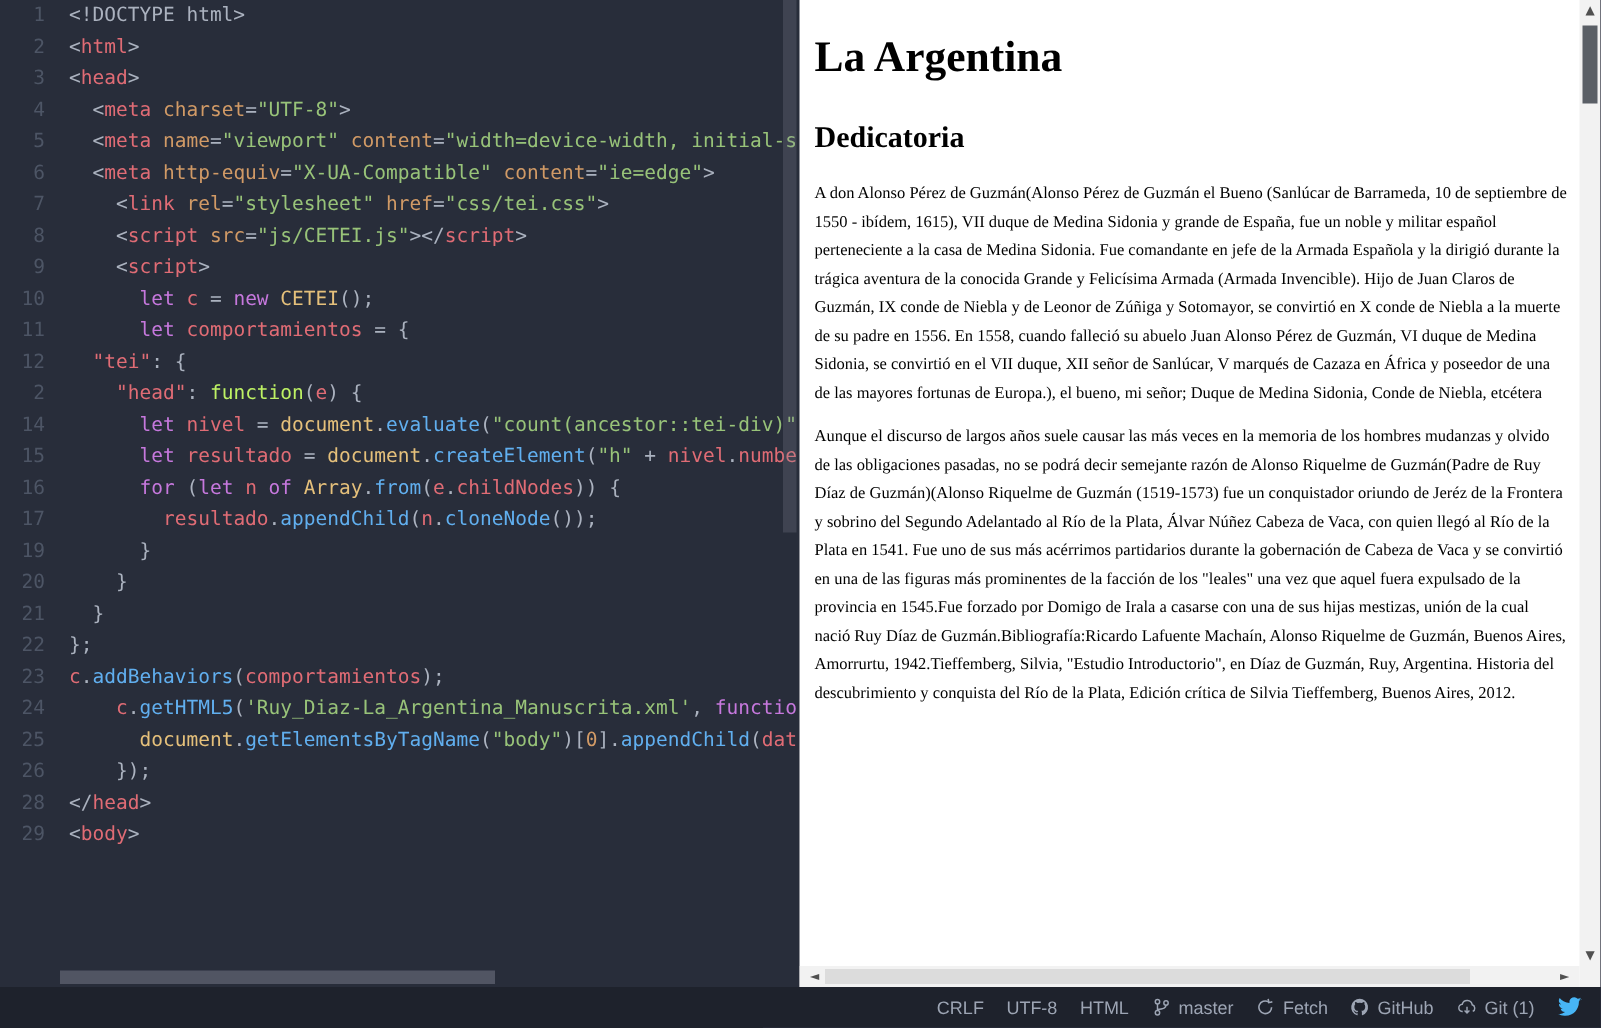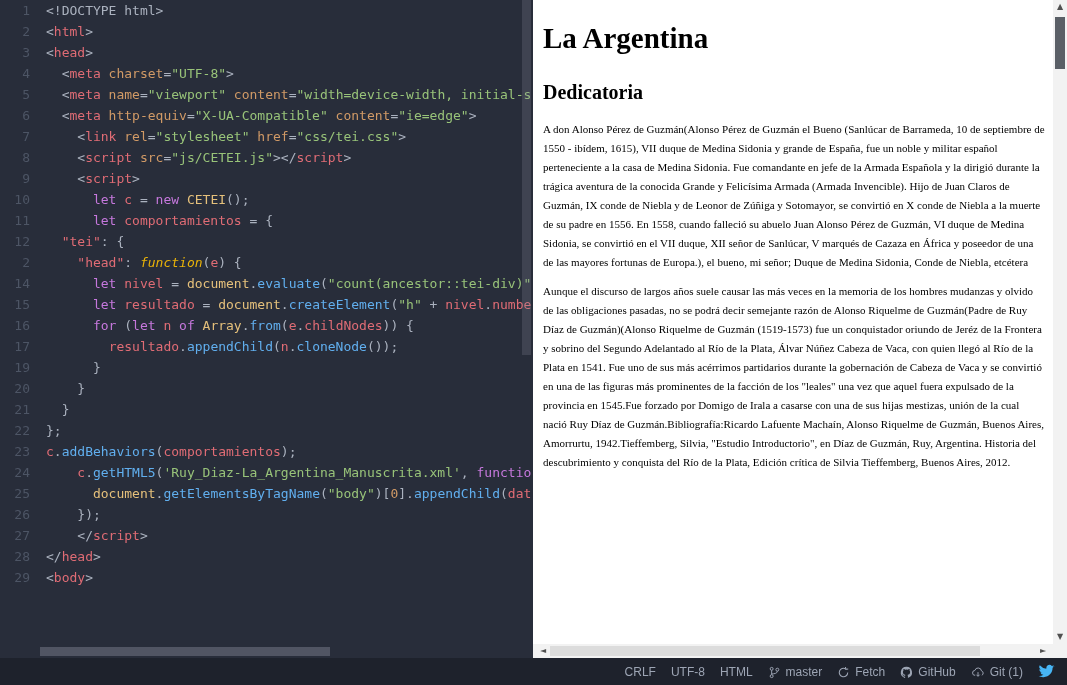--- a/index.html
+++ b/index.html
@@ -37,21 +37,21 @@
 
   .v-sb { position:absolute; top:0; right:0; width:14px; bottom:14px; background:#f2f2f2; display:flex; flex-direction:column; justify-content:space-between; align-items:center; }
   .h-sb { position:absolute; left:0; right:14px; bottom:0; height:14px; background:#f2f2f2; display:flex; justify-content:space-between; align-items:center; padding:0 3px; }
   .sb-corner { position:absolute; right:0; bottom:0; width:14px; height:14px; background:#f2f2f2; }
   .sb-arrow { font-size:8px; color:#505050; line-height:14px; width:14px; text-align:center; cursor:pointer; font-family:"DejaVu Sans", sans-serif; }
   .v-thumb { position:absolute; top:17px; left:2px; width:10px; height:52px; background:#5a5f66; }
   .h-thumb { position:absolute; left:17px; top:2px; height:10px; width:430px; background:#dcdcdc; }
 
   
   .statusbar { height:27px; flex:none; background:#1e222c; display:flex; align-items:center; justify-content:flex-end; gap:15px; padding:0 12px; font-size:12px; color:#9da5b4; }
-  .sb-item { display:flex; align-items:flex-end; gap:5px; cursor:pointer; white-space:nowrap; }
+  .sb-item { display:flex; align-items:flex-start; gap:5px; cursor:pointer; white-space:nowrap; }
   .sb-item svg { display:block; }
 </style>
 </head>
 <body>
 
 <div class="app">
 
 
   <div class="main">
 
@@ -100,21 +100,21 @@
           <div class="code-line">
             <span class="ln">11</span>
             <span class="lt"><span style="color: rgb(171, 178, 191);">      </span><span style="color: rgb(198, 120, 221);">let</span><span style="color: rgb(171, 178, 191);"> </span><span style="color: rgb(224, 108, 117);">comportamientos</span><span style="color: rgb(171, 178, 191);"> = {</span></span>
           </div>
           <div class="code-line">
             <span class="ln">12</span>
             <span class="lt"><span style="color: rgb(171, 178, 191);">  </span><span style="color: rgb(224, 108, 117);">"tei"</span><span style="color: rgb(171, 178, 191);">: {</span></span>
           </div>
           <div class="code-line">
             <span class="ln">2</span>
-            <span class="lt"><span style="color: rgb(171, 178, 191);">    </span><span style="color: rgb(224, 108, 117);">"head"</span><span style="color: rgb(171, 178, 191);">: </span><span style="color: #eab308; font-style: italic;">function</span><span style="color: rgb(171, 178, 191);">(</span><span style="color: rgb(224, 108, 117);">e</span><span style="color: rgb(171, 178, 191);">) {</span></span>
+            <span class="lt"><span style="color: rgb(171, 178, 191);">    </span><span style="color: rgb(224, 108, 117);">"head"</span><span style="color: rgb(171, 178, 191);">: </span><span style="color: #bef264;">function</span><span style="color: rgb(171, 178, 191);">(</span><span style="color: rgb(224, 108, 117);">e</span><span style="color: rgb(171, 178, 191);">) {</span></span>
           </div>
           <div class="code-line">
             <span class="ln">14</span>
             <span class="lt"><span style="color: rgb(171, 178, 191);">      </span><span style="color: rgb(198, 120, 221);">let</span><span style="color: rgb(171, 178, 191);"> </span><span style="color: rgb(224, 108, 117);">nivel</span><span style="color: rgb(171, 178, 191);"> = </span><span style="color: rgb(229, 192, 123);">document</span><span style="color: rgb(171, 178, 191);">.</span><span style="color: rgb(97, 175, 239);">evaluate</span><span style="color: rgb(171, 178, 191);">(</span><span style="color: rgb(152, 195, 121);">"count(ancestor::tei-div)"</span></span>
           </div>
           <div class="code-line">
             <span class="ln">15</span>
             <span class="lt"><span style="color: rgb(171, 178, 191);">      </span><span style="color: rgb(198, 120, 221);">let</span><span style="color: rgb(171, 178, 191);"> </span><span style="color: rgb(224, 108, 117);">resultado</span><span style="color: rgb(171, 178, 191);"> = </span><span style="color: rgb(229, 192, 123);">document</span><span style="color: rgb(171, 178, 191);">.</span><span style="color: rgb(97, 175, 239);">createElement</span><span style="color: rgb(171, 178, 191);">(</span><span style="color: rgb(152, 195, 121);">"h"</span><span style="color: rgb(171, 178, 191);"> + </span><span style="color: rgb(224, 108, 117);">nivel</span><span style="color: rgb(171, 178, 191);">.</span><span style="color: rgb(224, 108, 117);">number</span></span>
           </div>
           <div class="code-line">
@@ -149,24 +149,20 @@
             <span class="ln">24</span>
             <span class="lt"><span style="color: rgb(171, 178, 191);">    </span><span style="color: rgb(224, 108, 117);">c</span><span style="color: rgb(171, 178, 191);">.</span><span style="color: rgb(97, 175, 239);">getHTML5</span><span style="color: rgb(171, 178, 191);">(</span><span style="color: rgb(152, 195, 121);">'Ruy_Diaz-La_Argentina_Manuscrita.xml'</span><span style="color: rgb(171, 178, 191);">, </span><span style="color: rgb(198, 120, 221);">functio</span></span>
           </div>
           <div class="code-line">
             <span class="ln">25</span>
             <span class="lt"><span style="color: rgb(171, 178, 191);">      </span><span style="color: rgb(229, 192, 123);">document</span><span style="color: rgb(171, 178, 191);">.</span><span style="color: rgb(97, 175, 239);">getElementsByTagName</span><span style="color: rgb(171, 178, 191);">(</span><span style="color: rgb(152, 195, 121);">"body"</span><span style="color: rgb(171, 178, 191);">)[</span><span style="color: rgb(209, 154, 102);">0</span><span style="color: rgb(171, 178, 191);">].</span><span style="color: rgb(97, 175, 239);">appendChild</span><span style="color: rgb(171, 178, 191);">(</span><span style="color: rgb(224, 108, 117);">dat</span></span>
           </div>
           <div class="code-line">
             <span class="ln">26</span>
             <span class="lt"><span style="color: rgb(171, 178, 191);">    });</span></span>
-          </div>
-          <div class="code-line">
-            <span class="ln">27</span>
-            <span class="lt"><span style="color: rgb(171, 178, 191);">    &lt;/</span><span style="color: rgb(224, 108, 117);">script</span><span style="color: rgb(171, 178, 191);">&gt;</span></span>
           </div>
           <div class="code-line">
             <span class="ln">28</span>
             <span class="lt"><span style="color: rgb(171, 178, 191);">&lt;/</span><span style="color: rgb(224, 108, 117);">head</span><span style="color: rgb(171, 178, 191);">&gt;</span></span>
           </div>
           <div class="code-line">
             <span class="ln">29</span>
             <span class="lt"><span style="color: rgb(171, 178, 191);">&lt;</span><span style="color: rgb(224, 108, 117);">body</span><span style="color: rgb(171, 178, 191);">&gt;</span></span>
           </div>
         </div>

